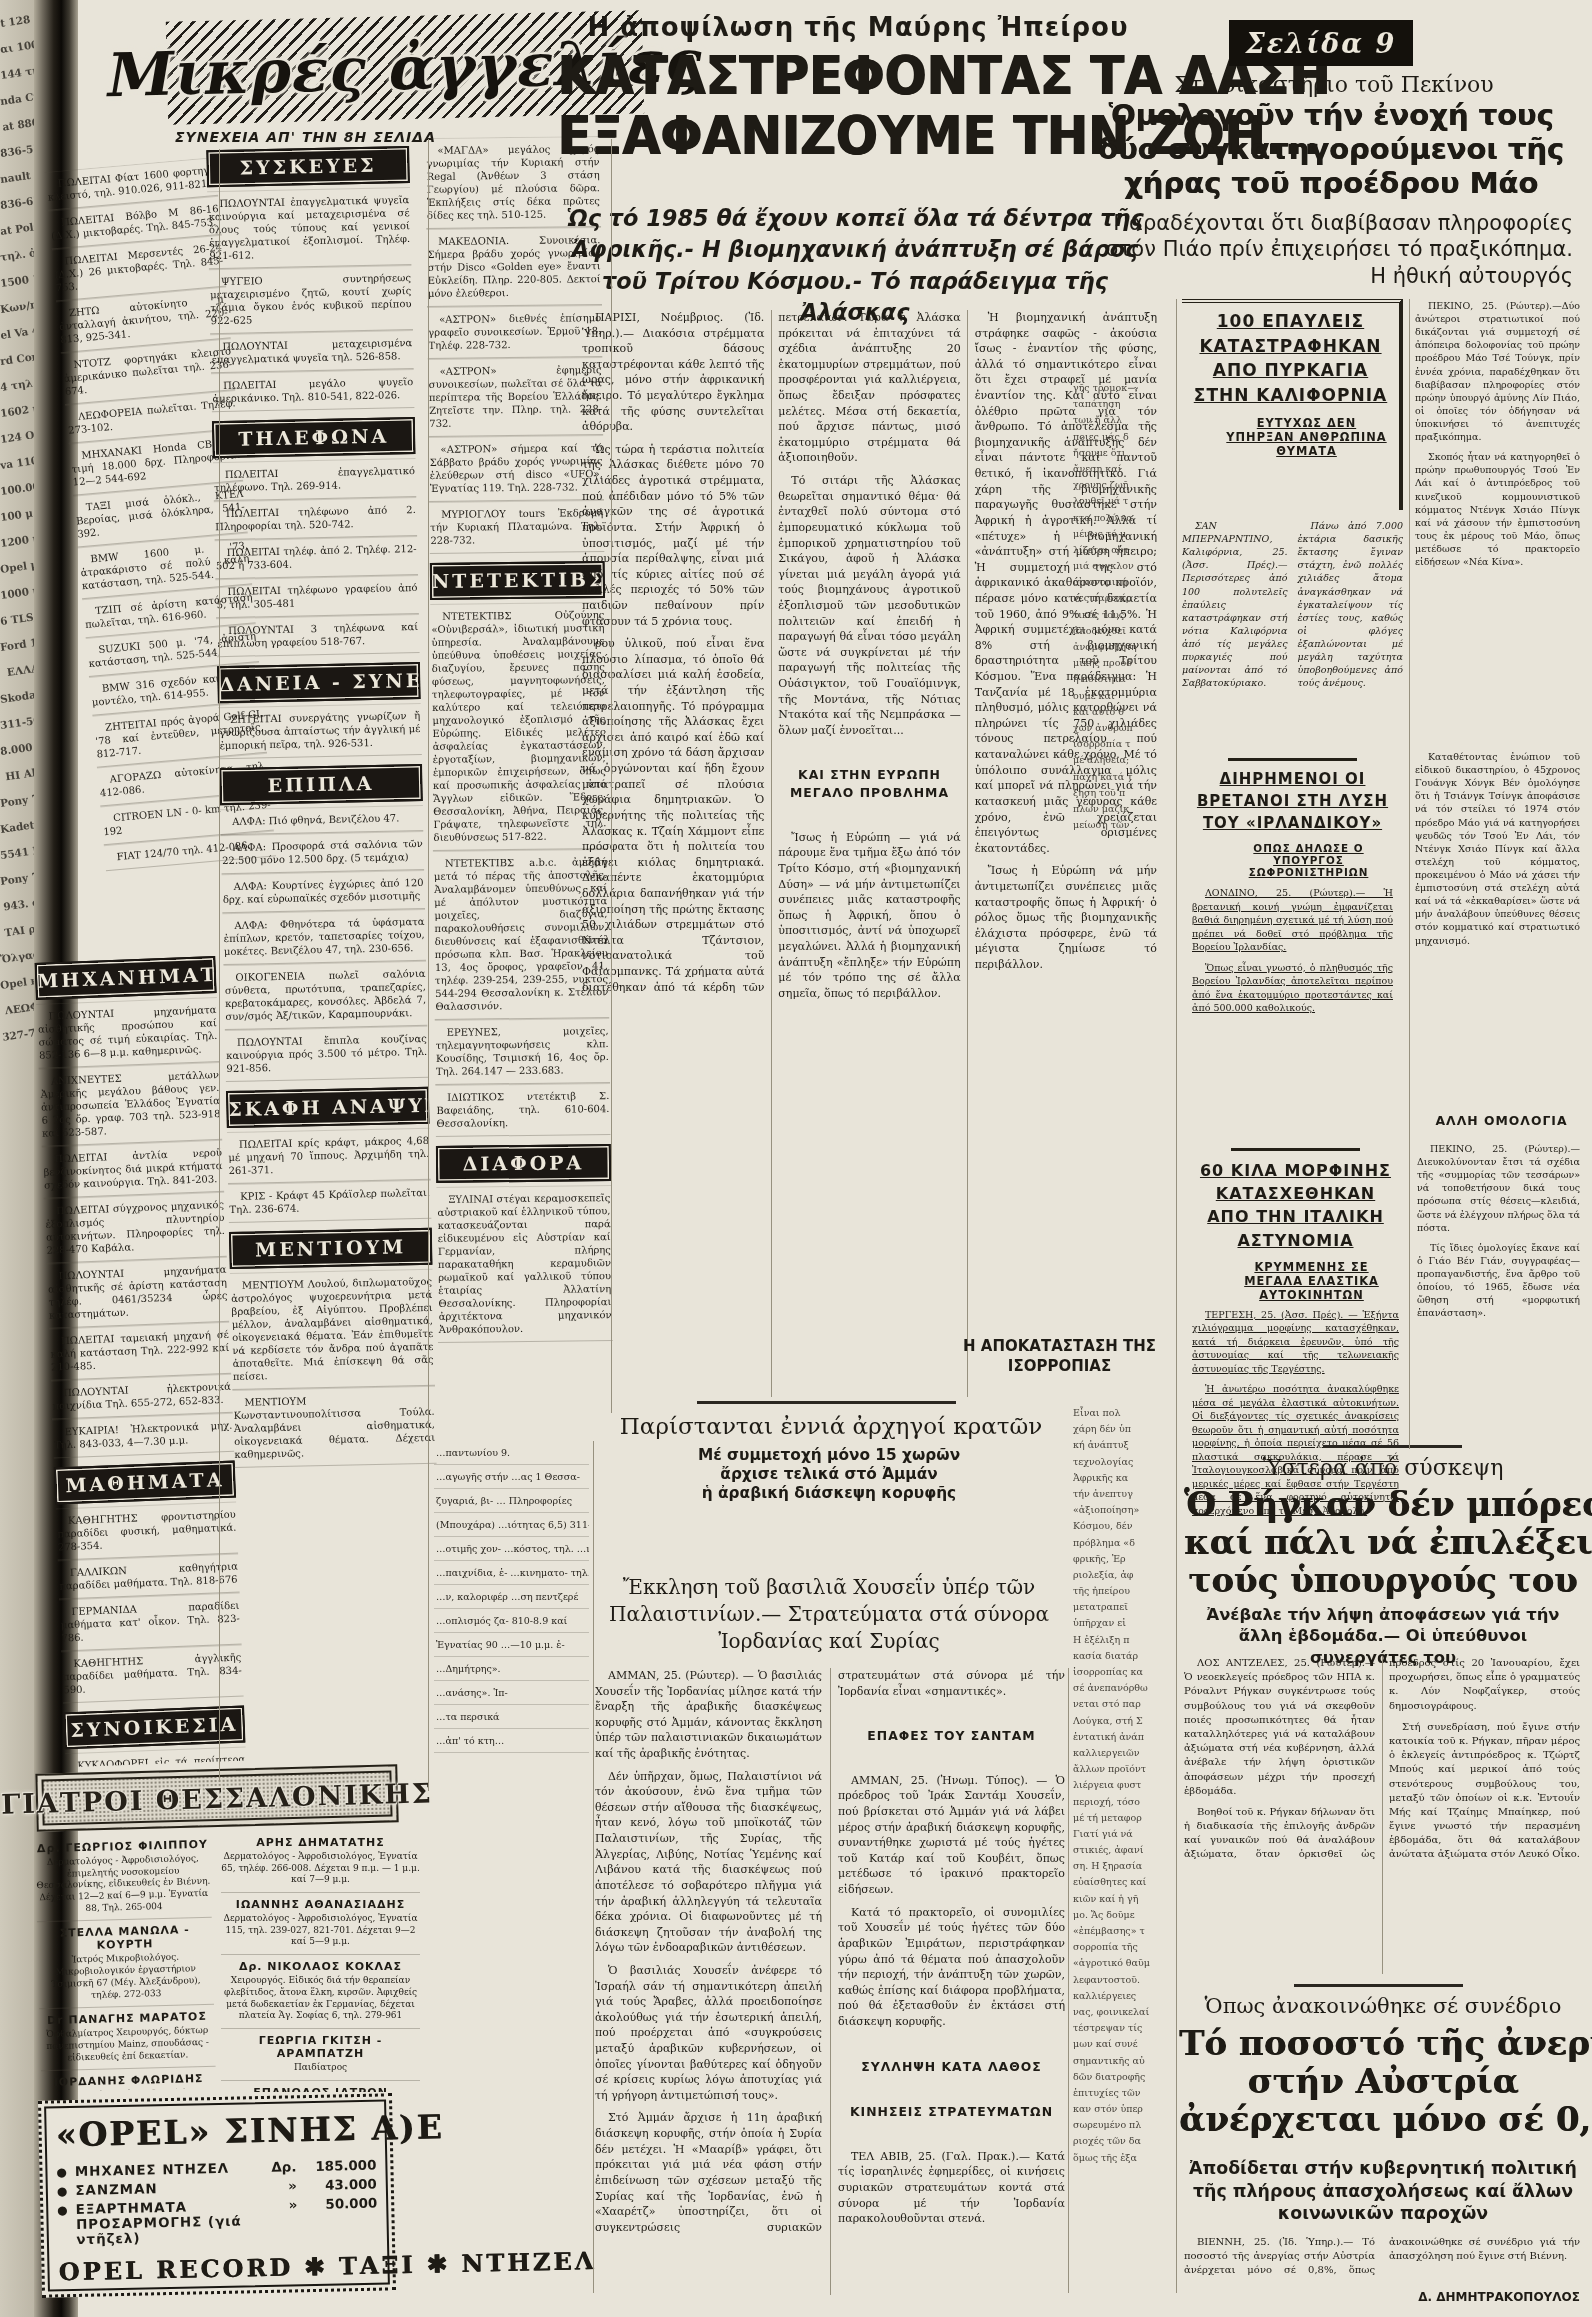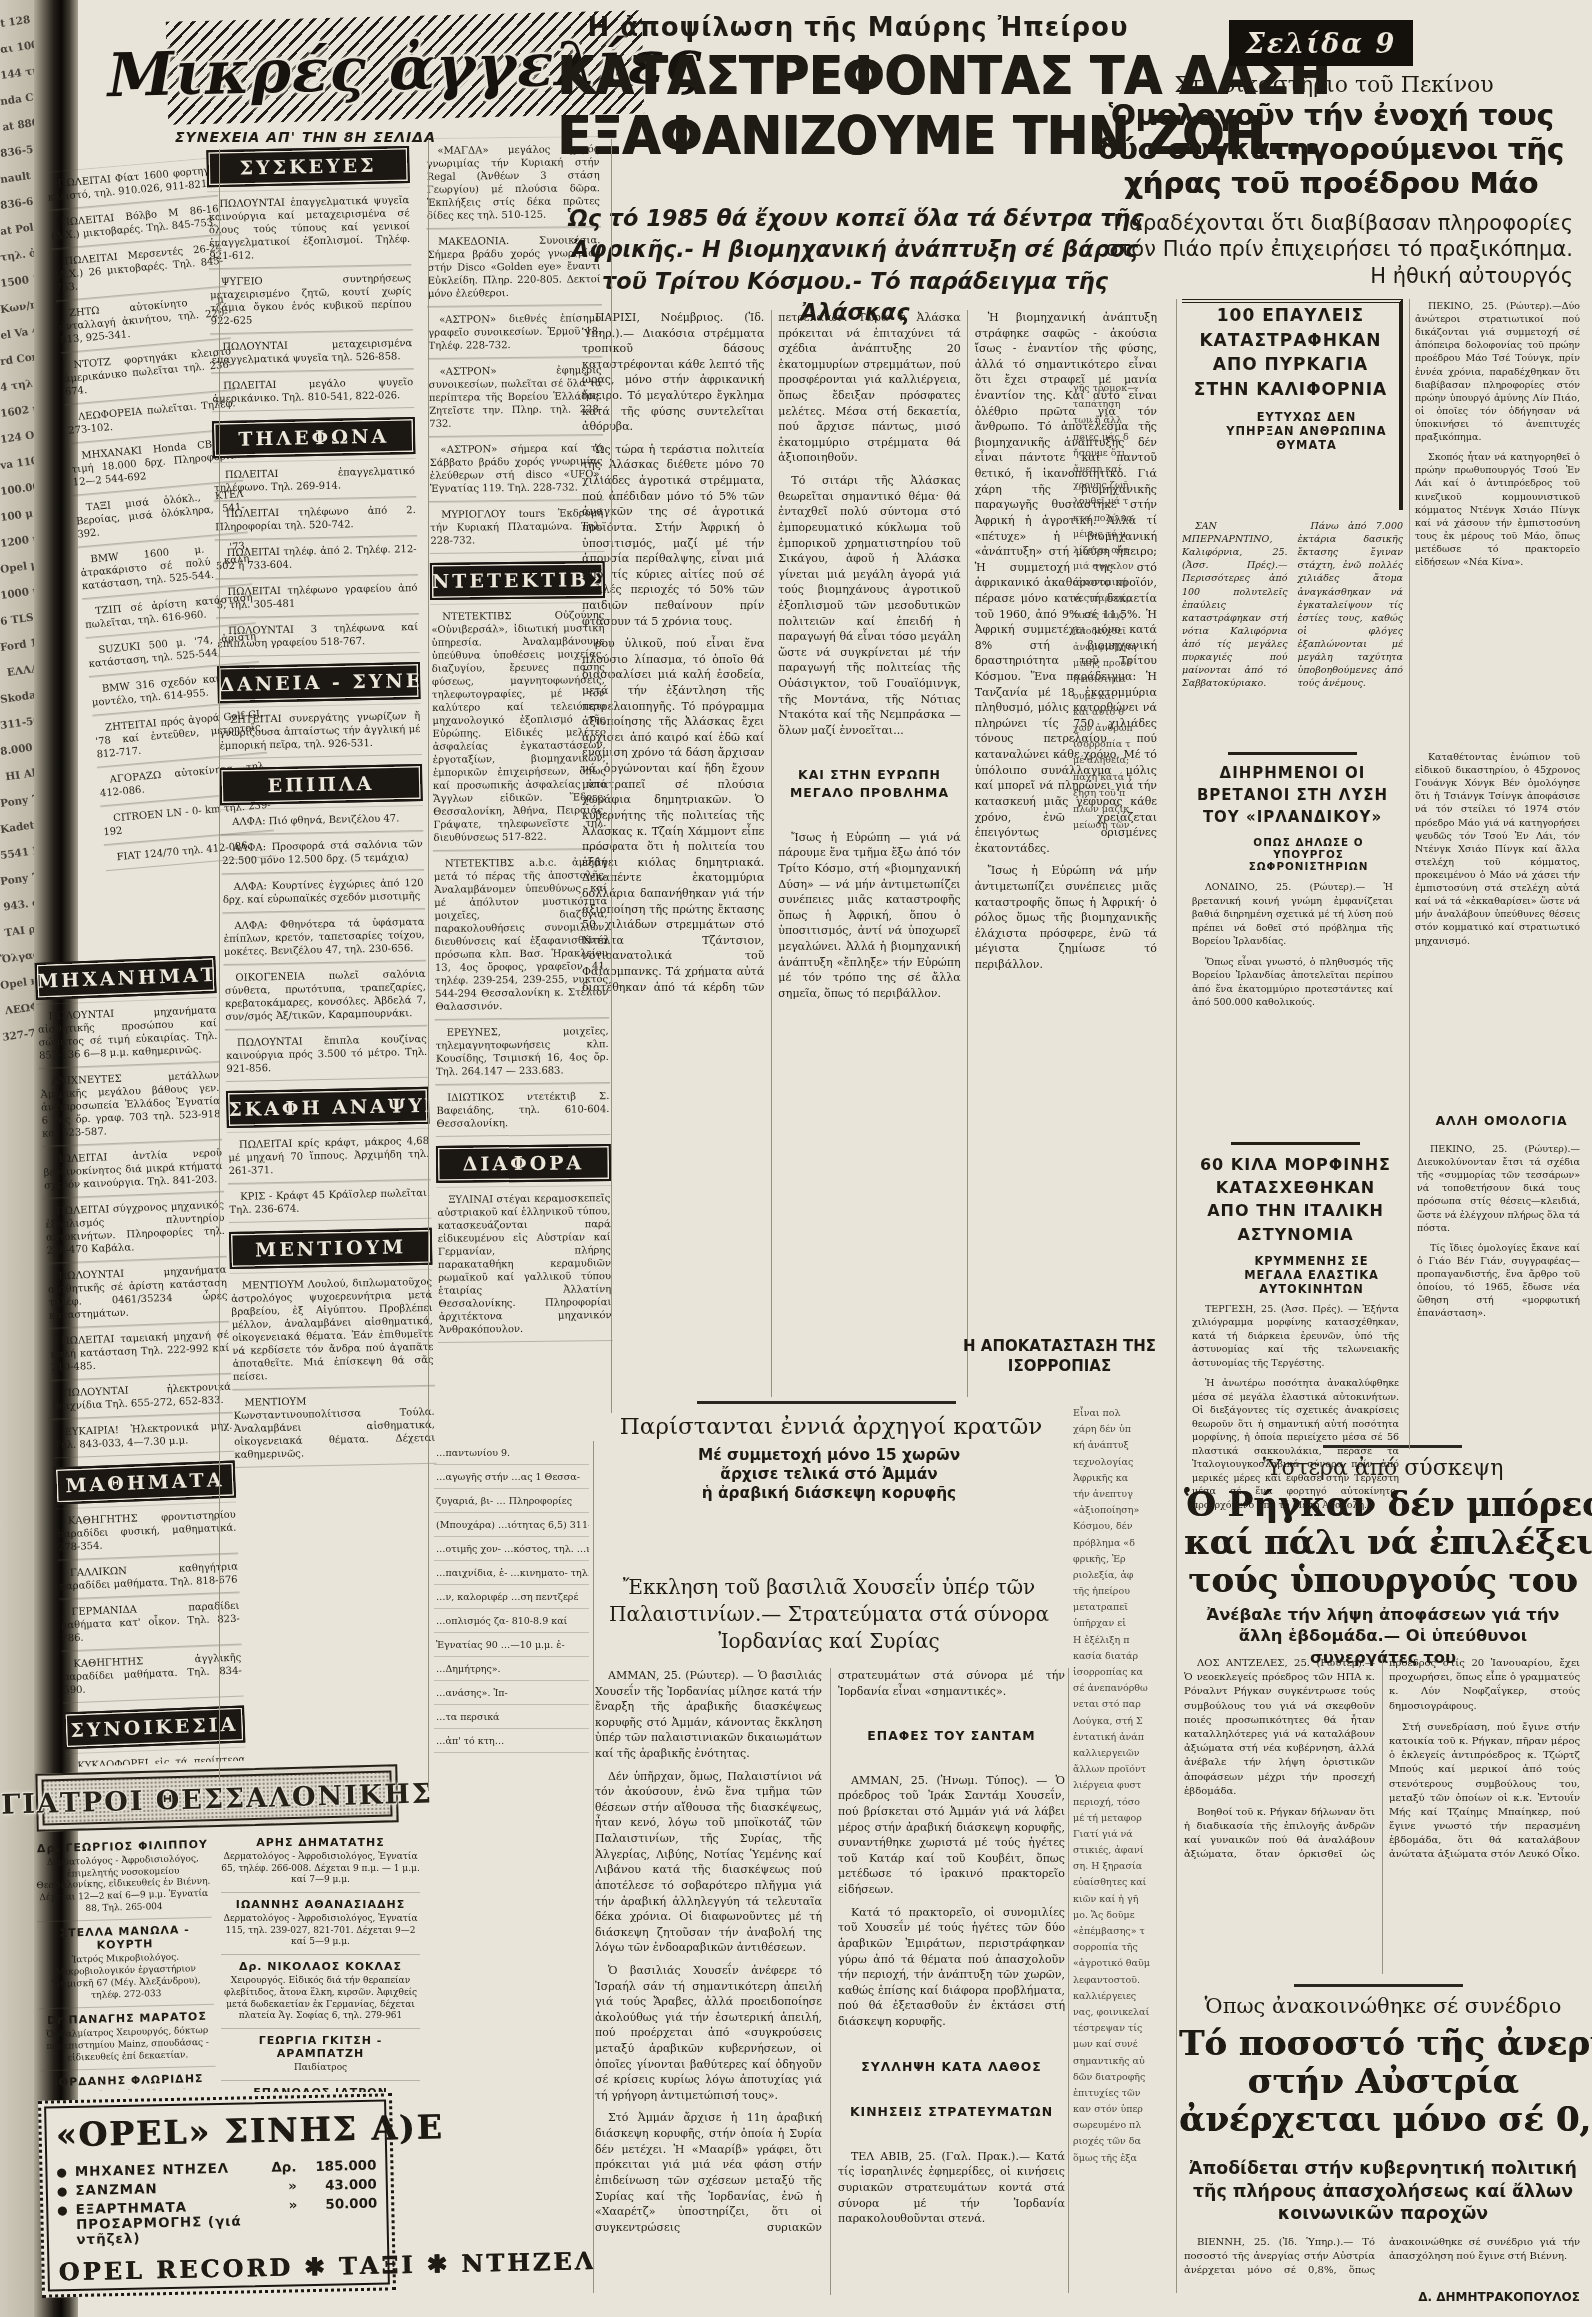--- a/index.html
+++ b/index.html
@@ -138,21 +138,21 @@
   .page-label{
     position:absolute;left:1229px;top:20px;width:184px;height:46px;background:#14110c;
     color:#ece7da;display:flex;align-items:center;justify-content:center;
     font-family:"DejaVu Serif",serif;font-style:italic;font-weight:bold;font-size:27px;letter-spacing:2px;
   }
   .mao-kicker{position:absolute;left:1085px;top:72px;width:498px;font-size:22px;font-weight:normal;font-family:"DejaVu Serif",serif;text-align:center;}
   .mao-headline{position:absolute;left:1080px;top:98px;width:502px;
     font-family:"DejaVu Sans",sans-serif;font-weight:bold;font-size:29px;line-height:1.18;text-align:center;
     text-shadow:0.5px 0 0 currentColor;}
   .mao-deck{position:absolute;left:1095px;top:210px;width:478px;font-size:21px;line-height:1.25;font-family:"DejaVu Sans",sans-serif;text-align:right;}
-  .brief-box{position:absolute;box-sizing:border-box;padding:0 10px;}
+  .brief-box{position:absolute;box-sizing:border-box;padding:6px 10px;text-decoration:underline;}
   .fire-box{left:1182px;top:299px;width:221px;height:211px;border-top:4px double #242017;border-right:4px solid #242017;}
   .brief-title{font-family:"DejaVu Sans",sans-serif;font-weight:bold;font-size:17px;line-height:1.45;text-align:center;letter-spacing:1px;}
   .brief-sub{font-family:"DejaVu Sans",sans-serif;font-weight:bold;font-size:11.4px;text-align:center;margin-top:8px;letter-spacing:1px;margin-left:32px;}
   .smallbody{font-size:9.5px;line-height:1.38;text-align:justify;overflow:hidden;position:absolute;}
   .mini-rule{width:129px;height:3px;background:#242017;margin:0 auto 8px;}
   
   .serif-head .hline{font-family:"DejaVu Serif",serif;font-size:34px;line-height:1.12;white-space:nowrap;
     text-shadow:0.5px 0 0 currentColor;}
   .byline{position:absolute;left:1323px;top:2290px;width:257px;text-align:right;
     font-family:"DejaVu Sans",sans-serif;font-weight:bold;font-size:12px;}

